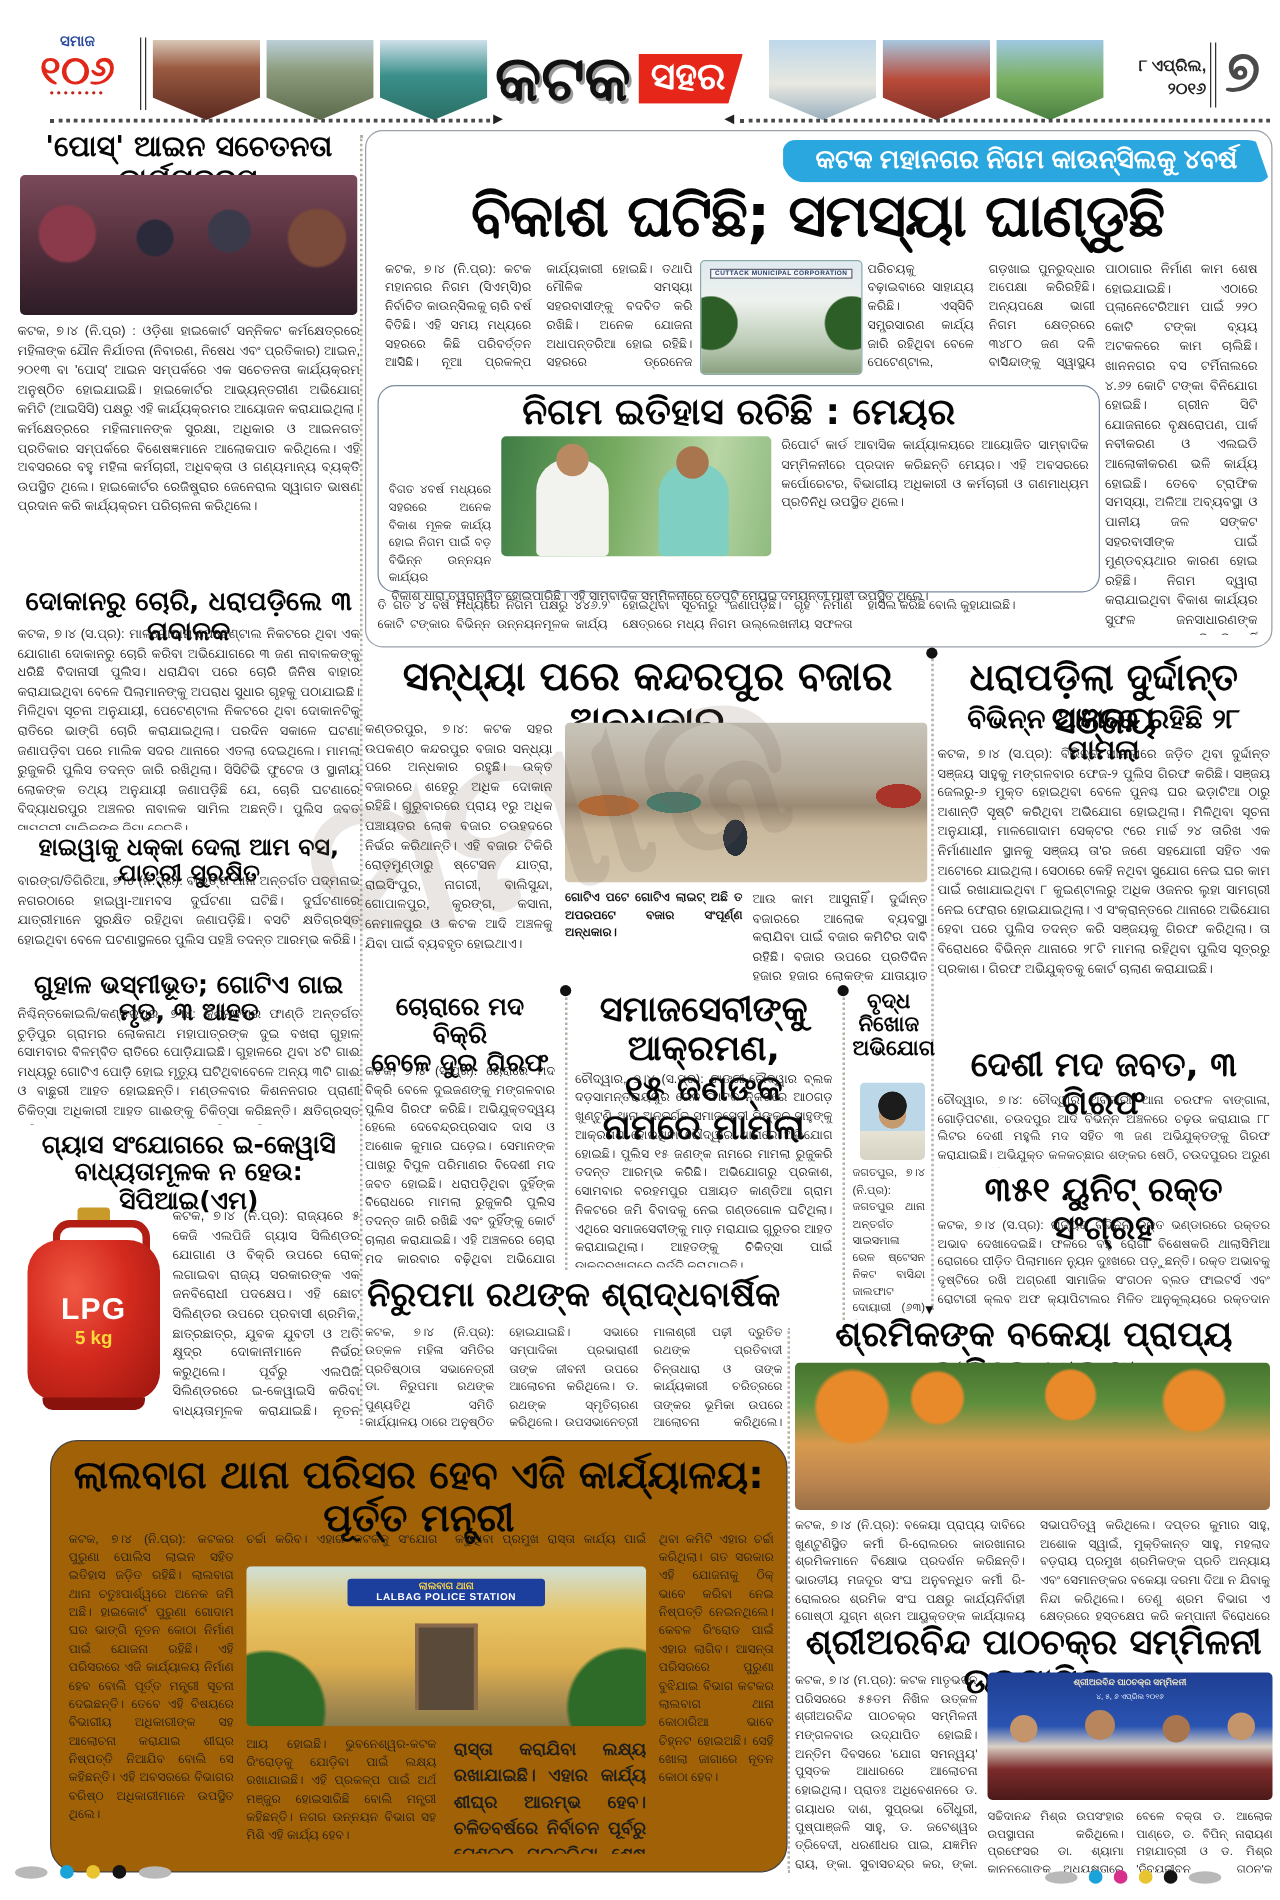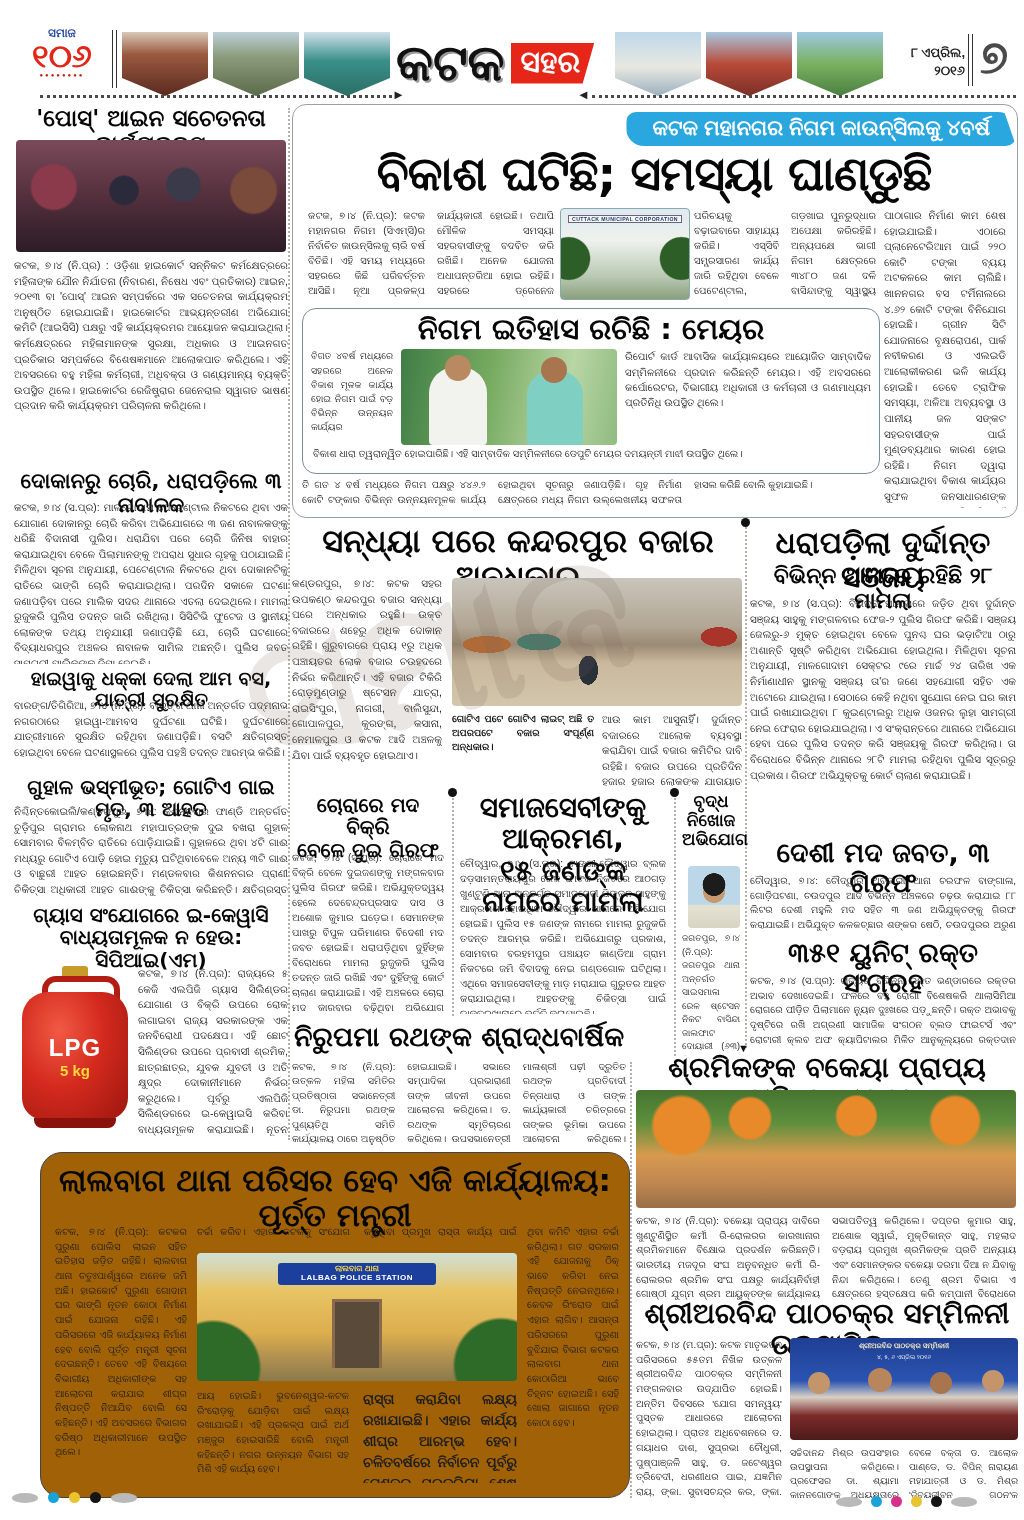--- a/index.html
+++ b/index.html
@@ -104,21 +104,21 @@
       radial-gradient(circle at 94% 55%, #2e5e28 0 16%, transparent 17%),
       linear-gradient(180deg,#dfe9ef 0%,#eef2ee 35%,#b9c9b3 75%,#8aa07e 100%);">
     <div style="margin:6px auto 0;width:112px;background:#f4f6f8;border:1px solid #667;font-size:5.2px;font-weight:bold;color:#223a6a;text-align:center;letter-spacing:0.4px;">CUTTACK MUNICIPAL CORPORATION</div>
   </div>
   <div class="abs bt col2" style="left:694px;top:208px;width:182px;height:94px;font-size:10px;">ପରିଚୟକୁ ବଢ଼ାଇବାରେ ସାହାଯ୍ୟ କରିଛି। ଏସ୍‌ସିବି ସମ୍ପ୍ରସାରଣ କାର୍ଯ୍ୟ ଜାରି ରହିଥିବା ବେଳେ ପେଟେଣ୍ଟାଲ, ଗଡ଼ଖାଇ ପୁନରୁଦ୍ଧାର ଅପେକ୍ଷା କରିରହିଛି। ଅନ୍ୟପକ୍ଷେ ଭାଗୀ ନିଗମ କ୍ଷେତ୍ରରେ ୩୪୮୦ ଜଣ ଦଳି ବାସିନ୍ଦାଙ୍କୁ ସ୍ୱାସ୍ଥ୍ୟ ପତ୍ର ପ୍ରଦାନ, ନରଣପୁରରେ ଅର୍ଥନୈତିକ ଅନୁଦାନ ଯୋଜନାରେ ୮୧୦</div>
   <div class="abs bt" style="left:884px;top:208px;width:122px;height:300px;">ପାଠାଗାର ନିର୍ମାଣ କାମ ଶେଷ ହୋଇଯାଇଛି। ଏଠାରେ ପ୍ଲାନେଟେରିଆମ ପାଇଁ ୨୨୦ କୋଟି ଟଙ୍କା ବ୍ୟୟ ଅଟକଳରେ କାମ ଚାଲିଛି। ଖାନନଗର ବସ ଟର୍ମିନାଲରେ ୪.୬୨ କୋଟି ଟଙ୍କା ବିନିଯୋଗ ହୋଇଛି। ଗ୍ରୀନ ସିଟି ଯୋଜନାରେ ବୃକ୍ଷରୋପଣ, ପାର୍କ ନବୀକରଣ ଓ ଏଲଇଡି ଆଲୋକୀକରଣ ଭଳି କାର୍ଯ୍ୟ ହୋଇଛି। ତେବେ ଟ୍ରାଫିକ ସମସ୍ୟା, ଅଳିଆ ଅବ୍ୟବସ୍ଥା ଓ ପାନୀୟ ଜଳ ସଙ୍କଟ ସହରବାସୀଙ୍କ ପାଇଁ ମୁଣ୍ଡବ୍ୟଥାର କାରଣ ହୋଇ ରହିଛି। ନିଗମ ଦ୍ୱାରା କରାଯାଇଥିବା ବିକାଶ କାର୍ଯ୍ୟର ସୁଫଳ ଜନସାଧାରଣଙ୍କ ପାଖରେ ପୂରା ପହଞ୍ଚିପାରି ନାହିଁ ବୋଲି ବିରୋଧୀ ଅଭିଯୋଗ କରିଛନ୍ତି।</div>
 
   <div class="abs roundbox" style="left:302px;top:308px;width:576px;height:164px;border-color:#7a8ca0;">
     <div class="hl" style="font-size:29px;margin-top:4px;">ନିଗମ ଇତିହାସ ରଚିଛି : ମେୟର</div>
     <div style="display:flex;margin:4px 8px 0;gap:8px;">
-      <div class="bt" style="width:82px;font-size:9.4px;">ବିଗତ ୪ବର୍ଷ ମଧ୍ୟରେ ସହରରେ ଅନେକ ବିକାଶ ମୂଳକ କାର୍ଯ୍ୟ ହୋଇ ନିଗମ ପାଇଁ ବଡ଼ ବିଭିନ୍ନ ଉନ୍ନୟନ କାର୍ଯ୍ୟର</div>
+      <div class="bt" style="width:82px;font-size:9.4px;margin-top:35px;">ବିଗତ ୪ବର୍ଷ ମଧ୍ୟରେ ସହରରେ ଅନେକ ବିକାଶ ମୂଳକ କାର୍ଯ୍ୟ ହୋଇ ନିଗମ ପାଇଁ ବଡ଼ ବିଭିନ୍ନ ଉନ୍ନୟନ କାର୍ଯ୍ୟର</div>
       <div class="photo" style="width:216px;height:96px;flex:0 0 auto;background:linear-gradient(100deg,#3f7d46 0%,#76aa60 40%,#b9d6a5 75%,#8fbb80 100%);position:relative;">
         <div style="position:absolute;left:28px;top:18px;width:58px;height:78px;background:#f2f2ee;border-radius:26px 26px 4px 4px;"></div>
         <div style="position:absolute;left:44px;top:6px;width:26px;height:26px;border-radius:50%;background:#b98a62;"></div>
         <div style="position:absolute;left:126px;top:22px;width:56px;height:74px;background:#7fd0c2;border-radius:24px 24px 4px 4px;"></div>
         <div style="position:absolute;left:140px;top:8px;width:26px;height:26px;border-radius:50%;background:#a8754f;"></div>
       </div>
       <div class="bt" style="flex:1;font-size:10.2px;">ରିପୋର୍ଟ କାର୍ଡ ଆବାସିକ କାର୍ଯ୍ୟାଳୟରେ ଆୟୋଜିତ ସାମ୍ବାଦିକ ସମ୍ମିଳନୀରେ ପ୍ରଦାନ କରିଛନ୍ତି ମେୟର। ଏହି ଅବସରରେ କର୍ପୋରେଟର, ବିଭାଗୀୟ ଅଧିକାରୀ ଓ କର୍ମଚାରୀ ଓ ଗଣମାଧ୍ୟମ ପ୍ରତିନିଧି ଉପସ୍ଥିତ ଥିଲେ।</div>
     </div>
     <div class="bt" style="margin:2px 10px 0;font-size:9.8px;">ବିକାଶ ଧାରା ତ୍ୱରାନ୍ୱିତ ହୋଇପାରିଛି। ଏହି ସାମ୍ବାଦିକ ସମ୍ମିଳନୀରେ ଡେପୁଟି ମେୟର ଦମୟନ୍ତୀ ମାଝୀ ଉପସ୍ଥିତ ଥିଲେ।</div>
   </div>

